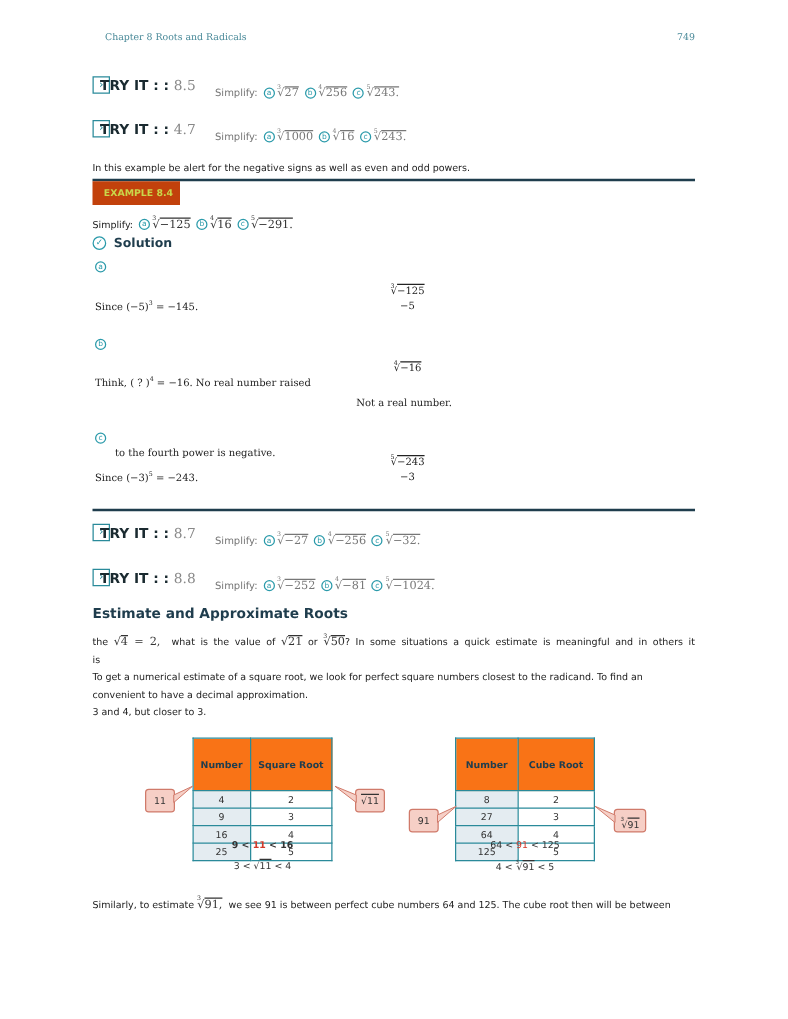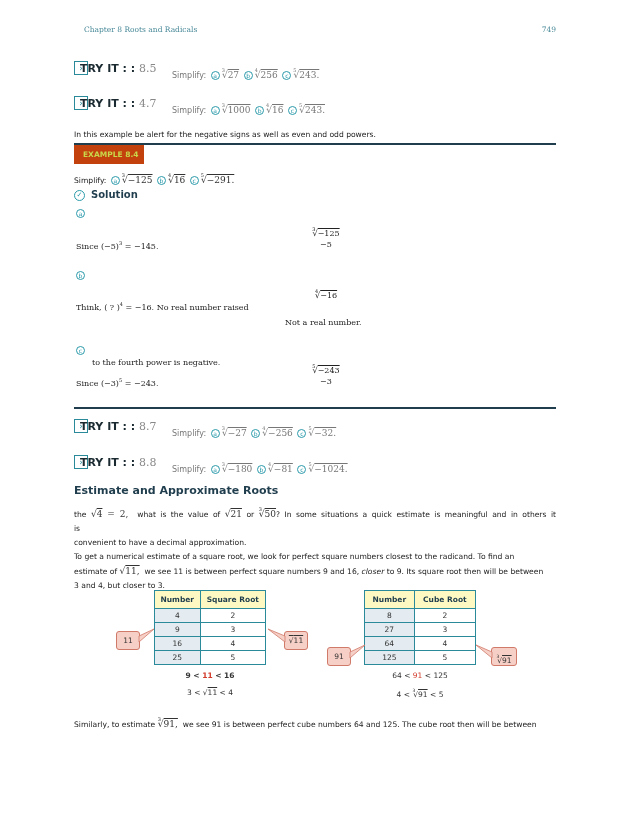--- a/index.html
+++ b/index.html
@@ -30,21 +30,21 @@
   .sol-text sup { font-size: 5px; }
   .sol-mid { position: absolute; font-family: "DejaVu Serif", serif; font-size: 8px; color: #222; white-space: nowrap; text-align: center; width: 60px; }
   .sol-mid .idx { font-size: 5px; vertical-align: 5px; margin-right: -3px; }
   .sol-mid .ov { text-decoration: overline; }
 
   .divider { left: 74px; top: 407px; width: 482px; height: 2px; background: #1f3d4d; }
 
   .h2 { left: 74px; top: 484px; font-size: 11px; font-weight: bold; color: #1f3d4d; }
 
   table.rt { position: absolute; border-collapse: collapse; font-size: 7.5px; color: #333; }
-  table.rt th { background: #fef9c3; border: 1px solid #2a8a9a; height: 15px; padding: 4px 4px; font-weight: bold; color: #1f3d4d; }
+  table.rt th { background: #f97316; border: 1px solid #2a8a9a; height: 15px; padding: 16px 4px; font-weight: bold; color: #1f3d4d; }
   table.rt td { border: 1px solid #2a8a9a; height: 14px; text-align: center; }
   table.rt td.c1 { background: #e4ecf1; }
   table.rt td.c2 { background: #ffffff; }
 
   .callout { position: absolute; height: 19px; background: #f6cfc6; border: 1px solid #d07a6a; border-radius: 3px; font-size: 7.5px; color: #333; text-align: center; line-height: 17px; }
   .center-line { position: absolute; font-size: 7.5px; color: #333; text-align: center; white-space: nowrap; }
   .red { color: #d23a2a; }
   .ovs { text-decoration: overline; }
   .tiny-idx { font-size: 4.5px; vertical-align: 5px; margin-right: -2px; }
 </style>
@@ -119,46 +119,39 @@
     <span class="circ">b</span><span class="rad"><span class="idx">4</span>√<span class="ov">−256</span></span>
     <span class="circ">c</span><span class="rad"><span class="idx">5</span>√<span class="ov">−32.</span></span>
   </div>
 </div>
 
 <div class="tryit" style="top:455px;">
   <div class="chev">›</div>
   <div class="tlabel"><span>TRY IT : :</span> <span class="num">8.8</span></div>
   <div class="prob">
     <span>Simplify:</span>
-    <span class="circ">a</span><span class="rad"><span class="idx">3</span>√<span class="ov">−180</span></span>
+    <span class="circ">a</span><span class="rad"><span class="idx">3</span>√<span class="ov">−252</span></span>
     <span class="circ">b</span><span class="rad"><span class="idx">4</span>√<span class="ov">−81</span></span>
     <span class="circ">c</span><span class="rad"><span class="idx">5</span>√<span class="ov">−1024.</span></span>
   </div>
 </div>
 
 <div class="abs h2">Estimate and Approximate Roots</div>
 
 <div class="para" style="top:502px;">
   <div style="word-spacing:2px;">
     <span>the</span>
     <span class="rad" style="color:#333;">√<span class="ov">4</span><span> = 2,</span></span>
     &nbsp;<span>what is the value of</span>
     <span class="rad" style="color:#333;">√<span class="ov">21</span></span>
     <span>or</span>
     <span class="rad" style="color:#333;"><span class="idx">3</span>√<span class="ov">50</span></span><span>? In some situations a quick estimate is meaningful and in others it is</span>
   </div>
+  <div>To get a numerical estimate of a square root, we look for perfect square numbers closest to the radicand. To find an</div>
   <div>convenient to have a decimal approximation.</div>
-  <div>To get a numerical estimate of a square root, we look for perfect square numbers closest to the radicand. To find an</div>
-  <div>
-    <span>estimate of</span>
-    <span class="rad" style="color:#333;">√<span class="ov">11,</span></span>
-    &nbsp;<span>we see 11 is between perfect square numbers 9 and 16,</span>
-    <i>closer</i>
-    <span>to 9. Its square root then will be between</span>
-  </div>
   <div>3 and 4, but closer to 3.</div>
 </div>
 
 <table class="rt" style="left:154px; top:590px; width:112px;">
   <tbody>
       <tr>
     <th>Number</th>
     <th>Square Root</th>
   </tr>
   <tr>

